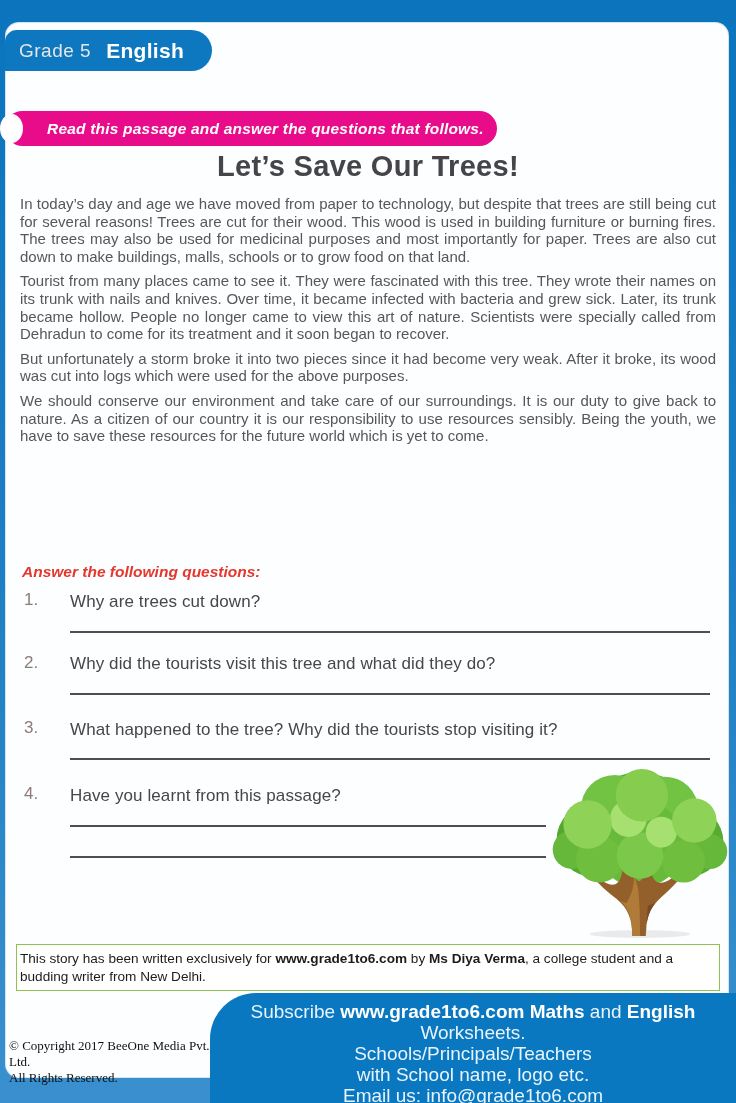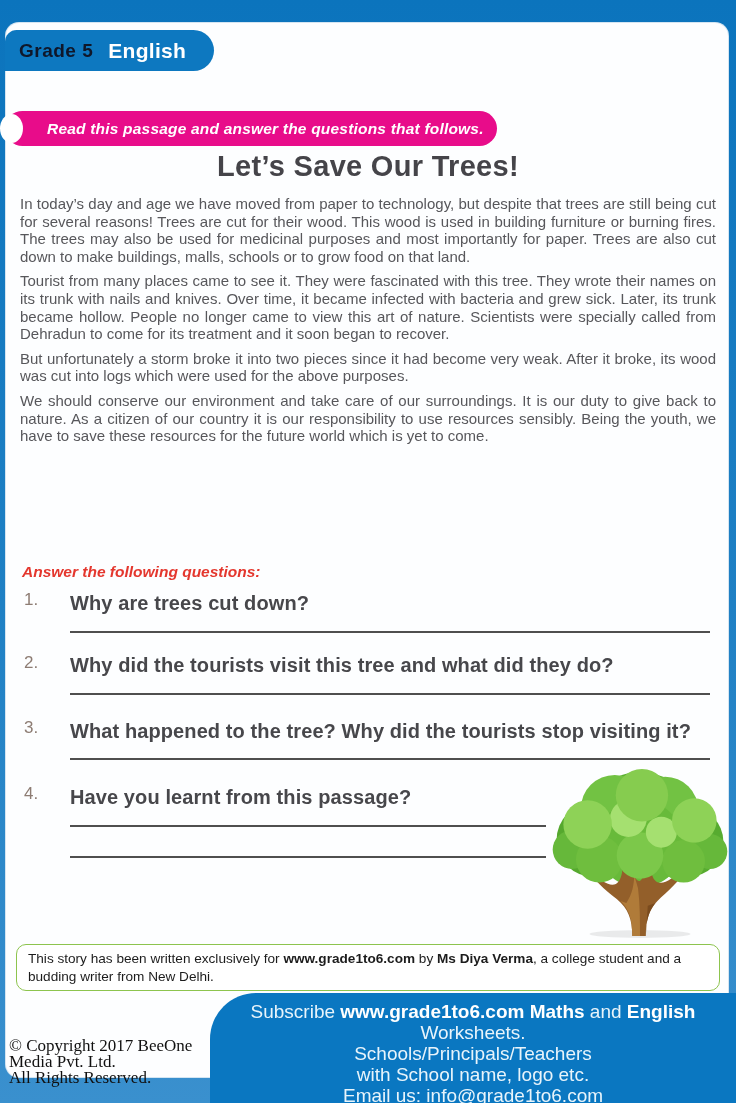--- a/index.html
+++ b/index.html
@@ -14,21 +14,21 @@
     background:#fdfeff;border-radius:14px;border:1px solid rgba(190,215,235,.65);
     box-sizing:border-box;
   }
   
   #grade-tab{
     position:absolute;left:5px;top:30px;height:41px;min-width:198px;
     background:#0d78c0;border-radius:12px 21px 21px 0;
     display:flex;align-items:center;gap:15px;padding:0 28px 0 14px;box-sizing:border-box;
     color:#fff;z-index:3;
   }
-  #grade-tab .grade{font-size:19px;font-weight:700;letter-spacing:.5px;color:#0f172a;}
+  #grade-tab .grade{font-size:19px;font-weight:400;letter-spacing:.5px;color:#e5e5e5;}
   #grade-tab .subject{font-size:21px;font-weight:700;letter-spacing:.3px;}
   
   #banner{
     position:absolute;left:5px;top:111px;width:492px;height:35px;
     background:#e80c8a;border-radius:18px;z-index:3;
     display:flex;align-items:center;
   }
   #banner .bullet{
     position:absolute;left:-5px;top:3px;width:23px;height:29px;background:#fff;border-radius:50%;
   }
@@ -47,46 +47,46 @@
   }
   
   #questions{position:absolute;left:0;right:0;top:0;z-index:2;}
   .q-heading{
     position:absolute;left:22px;top:563px;color:#e4372e;font-weight:700;font-style:italic;font-size:15.5px;
   }
   .q-number{
     position:absolute;left:24px;width:40px;color:#8d7c73;font-size:17px;font-weight:500;
   }
   .q-text{
-    position:absolute;left:70px;right:30px;color:#47474b;font-size:20px;font-weight:700;letter-spacing:.1px;
+    position:absolute;left:70px;right:30px;color:#47474b;font-size:17px;font-weight:400;letter-spacing:.1px;
   }
   .answer-line{
     position:absolute;left:70px;height:0;border-top:2px solid #4f4f4f;
   }
   .w-long{width:640px;}
   .w-short{width:476px;}
   
   #tree{position:absolute;left:543px;top:768px;width:194px;height:170px;z-index:2;}
   
   #attribution{
     position:absolute;left:16px;right:16px;top:944px;height:47px;box-sizing:border-box;
-    border:1.5px solid #8dc44e;border-radius:10px;background:#fff;
-    padding:5px 11px;font-size:13.6px;line-height:18px;color:#1c1c1c;z-index:2;
+    border:1.5px solid #8dc44e;border-radius:0;background:#fff;
+    padding:5px 3px;font-size:13.6px;line-height:18px;color:#1c1c1c;z-index:2;
   }
   
   #footer-panel{
     position:absolute;left:210px;right:0;top:993px;bottom:0;
     background:#0a77c1;border-top-left-radius:46px;z-index:4;
     text-align:center;color:#e8f4fb;font-size:19px;line-height:21px;
     padding-top:8px;box-sizing:border-box;
   }
   #footer-panel .b{font-weight:700;color:#ffffff;}
   #copyright{
     position:absolute;left:9px;top:1038px;width:210px;z-index:3;
-    font-family:"Liberation Serif",serif;font-size:17px;line-height:16px;color:#111;
+    font-family:"Liberation Serif",serif;font-size:13px;line-height:16px;color:#111;
   }
   .b{font-weight:700;}
 </style>
 </head>
 <body>
 
 <div id="page">
 
   <div id="card"></div>
 

